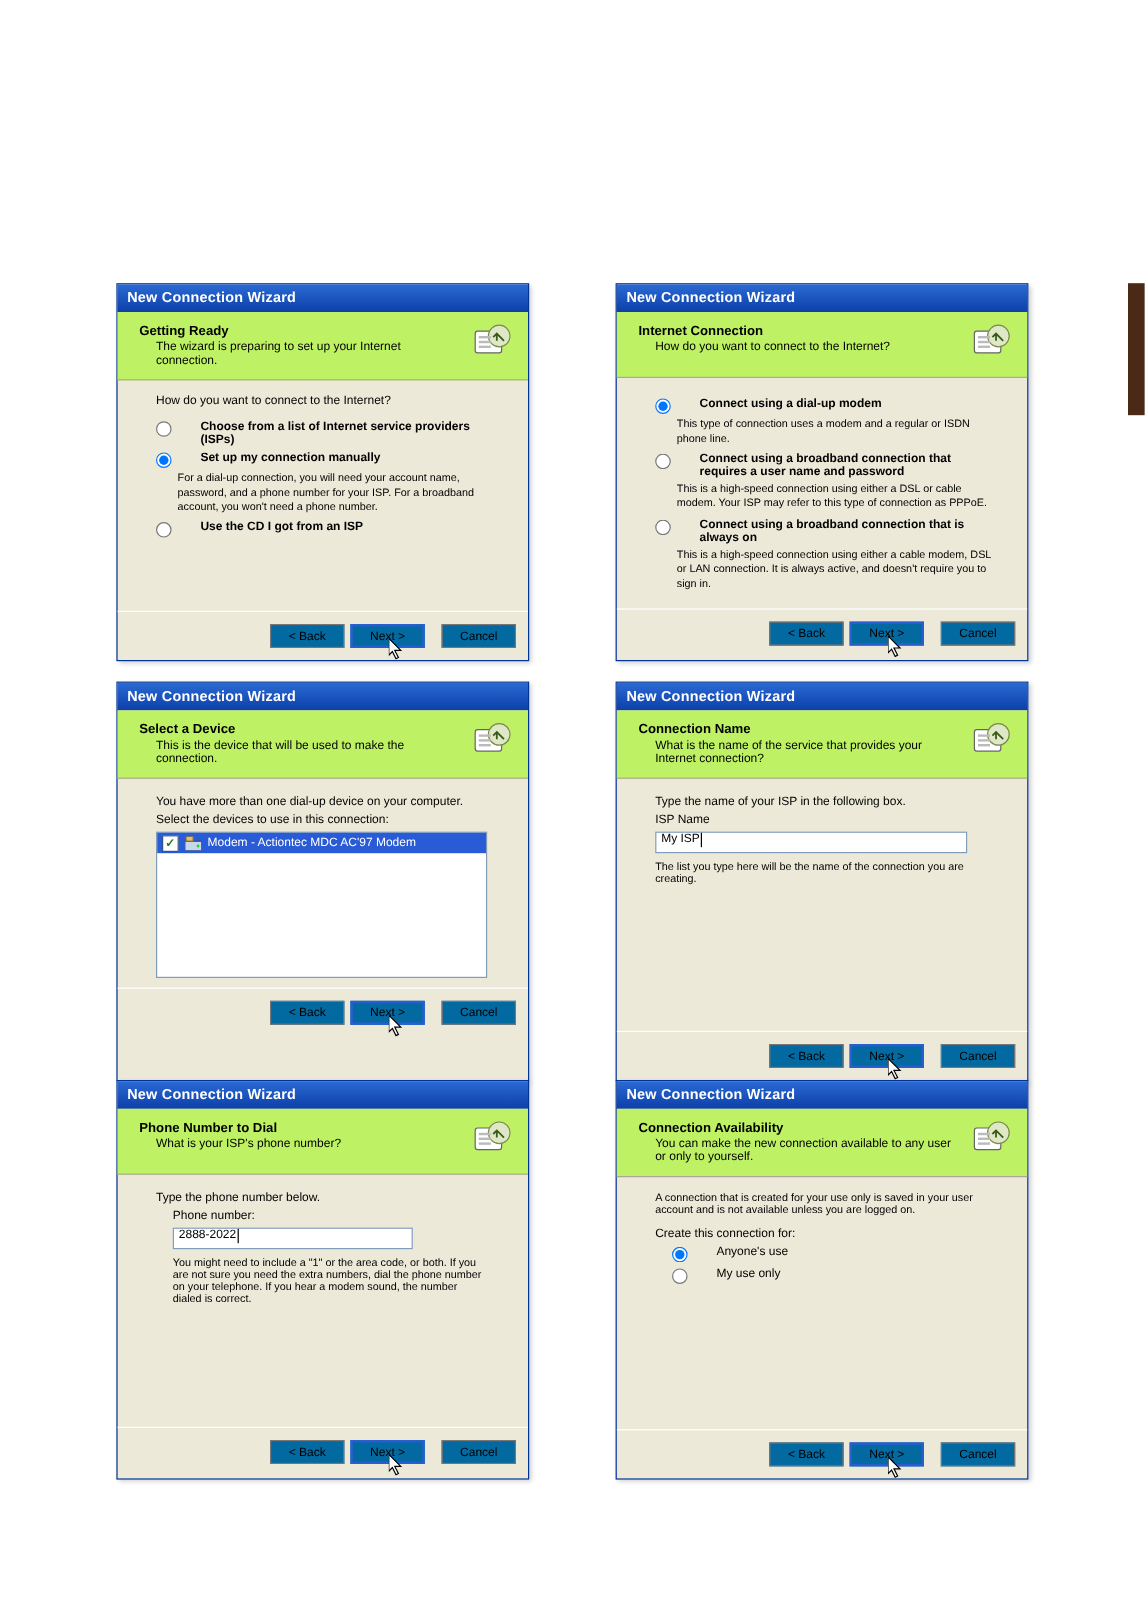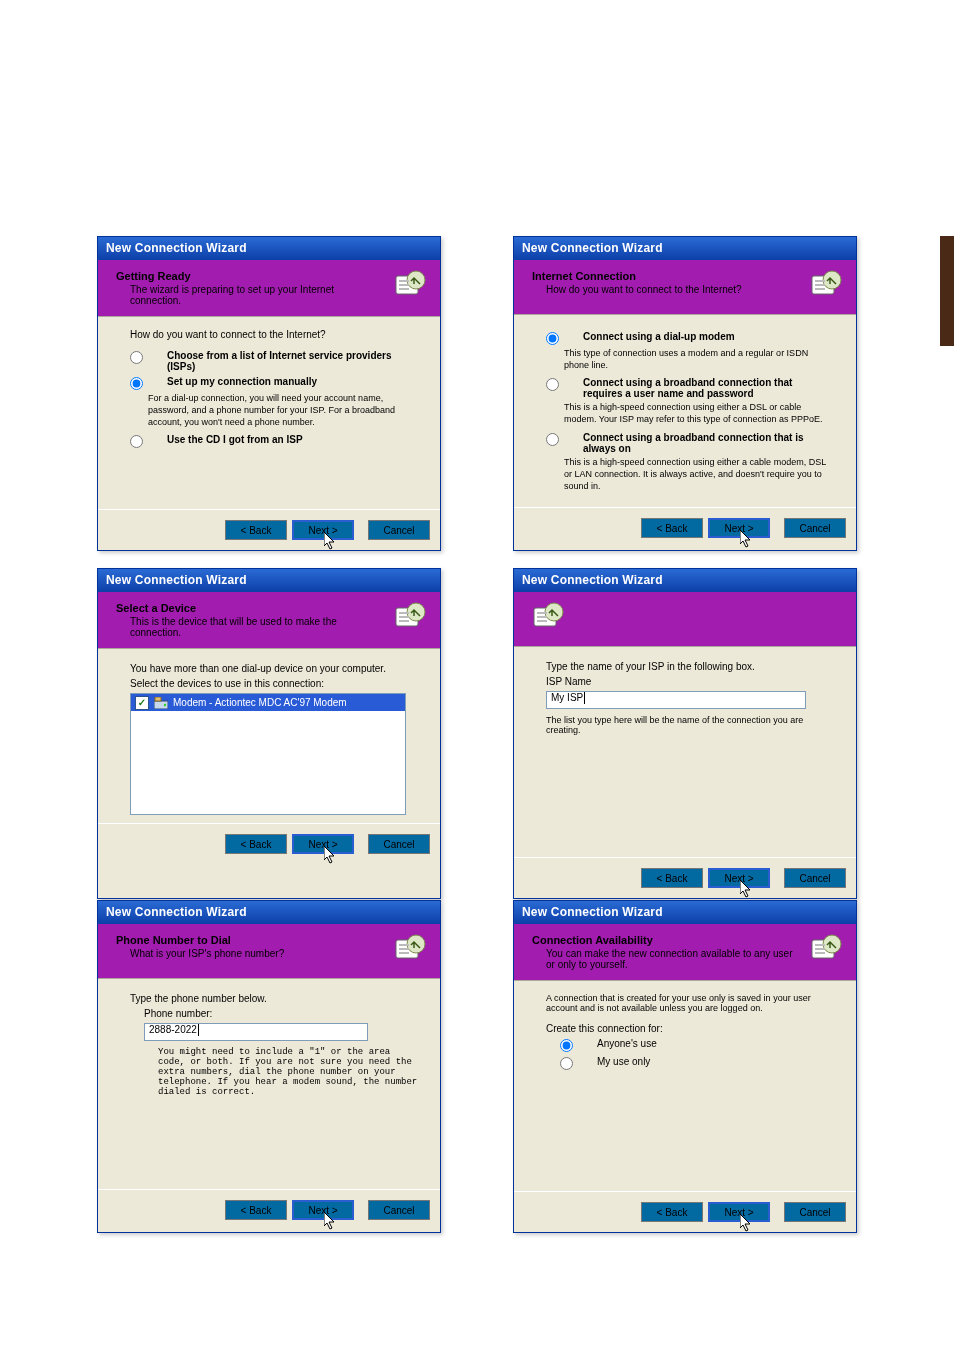--- a/index.html
+++ b/index.html
@@ -2,21 +2,21 @@
 <html><head>
 <meta charset="utf-8">
 <style>
   html,body{margin:0;padding:0;background:#fff;font-family:Tahoma,Verdana,sans-serif;font-size:11px;color:#000;}
   .page{width:954px;height:1351px;position:relative;}
   .tab{position:absolute;right:0;top:236px;width:14px;height:110px;background:#4a2a17;}
   .row{position:absolute;left:0;right:0;display:flex;justify-content:center;}
   .pair{width:760px;display:flex;gap:72px;}
   .wizard{width:344px;border:1px solid #003399;background:#ece9d8;box-shadow:2px 2px 4px rgba(0,0,0,.2);}
   .titlebar{background:linear-gradient(#2a6ad4,#0d3fa8);color:#fff;font-weight:bold;padding:4px 8px 5px;font-size:12px;letter-spacing:.2px;}
-  .hdr{background:#a21caf;border-bottom:1px solid #aca899;padding:10px 12px 10px 18px;display:flex;align-items:flex-start;gap:10px;}
+  .hdr{background:#bef264;border-bottom:1px solid #aca899;padding:10px 12px 10px 18px;display:flex;align-items:flex-start;gap:10px;}
   .hdr-txt{flex:1;}
   .hdr-title{font-weight:bold;font-size:11px;}
   .hdr-sub{font-size:10px;margin:2px 0 0 14px;}
   .hdr-icon{width:34px;height:34px;}
   .body{padding:12px 22px 8px 32px;min-height:150px;font-size:10px;}
   .btnbar{padding:10px 10px 10px;display:flex;justify-content:flex-end;gap:0;border-top:1px solid #fff;position:relative;}
   .btn{min-width:62px;height:20px;font-size:10px;background:#0369a1;border:1px solid #767676;padding:0 8px;display:inline-flex;align-items:center;justify-content:center;margin-left:5px;}
   .btn.default{border:2px solid #2a5ed0;}
   .btn.cancel{margin-left:14px;}
   .cursor{position:absolute;width:14px;height:18px;pointer-events:none;}
@@ -122,21 +122,21 @@
         <div class="radio-desc">This type of connection uses a modem and a regular or ISDN phone line.</div>
         <label class="radio">
           <input type="radio" style="">
           <span class="radio-label-bold">Connect using a broadband connection that requires a user name and password</span>
         </label>
         <div class="radio-desc">This is a high-speed connection using either a DSL or cable modem. Your ISP may refer to this type of connection as PPPoE.</div>
         <label class="radio">
           <input type="radio" style="">
           <span class="radio-label-bold">Connect using a broadband connection that is always on</span>
         </label>
-        <div class="radio-desc">This is a high-speed connection using either a cable modem, DSL or LAN connection. It is always active, and doesn't require you to sound in.</div>
+        <div class="radio-desc">This is a high-speed connection using either a cable modem, DSL or LAN connection. It is always active, and doesn't require you to sign in.</div>
       </div>
       <div class="btnbar">
         <button class="btn">&lt; Back</button>
         <button class="btn default">Next &gt;</button>
         <button class="btn cancel">Cancel</button>
         <svg class="cursor" style="left:226px;top:22px;">
               <use href="#cursor-icon"></use>
             </svg>
       </div>
     </div>
@@ -176,20 +176,24 @@
         <button class="btn cancel">Cancel</button>
         <svg class="cursor" style="left:226px;top:22px;">
               <use href="#cursor-icon"></use>
             </svg>
       </div>
     </div>
 
     <div class="wizard">
       <div class="titlebar">New Connection Wizard</div>
       <div class="hdr">
+        <div class="hdr-txt">
+          <div class="hdr-title">Connection Name</div>
+          <div class="hdr-sub">What is the name of the service that provides your Internet connection?</div>
+        </div>
         <svg class="hdr-icon">
               <use href="#wiz-icon"></use>
             </svg>
       </div>
       <div class="body min3">
         <div class="lbl">Type the name of your ISP in the following box.</div>
         <div class="lbl">ISP Name</div>
         <div class="text-input caret">
               <span>My ISP</span>
             </div>
@@ -218,25 +222,25 @@
           <div class="hdr-sub">What is your ISP's phone number?</div>
         </div>
         <svg class="hdr-icon">
               <use href="#wiz-icon"></use>
             </svg>
       </div>
       <div class="body min3">
         <div class="lbl">Type the phone number below.</div>
         <div class="lbl" style="margin-left:14px;">Phone number:</div>
         <div style="margin-left:14px;">
-          <div class="text-input caret" style="width:224px;">
+          <div class="text-input caret" style="width:200px;">
                 <span>2888-2022</span>
               </div>
         </div>
-        <div class="hint" style="margin-left:28px;max-width:260px;font-family:Liberation Mono, monospace;">You might need to include a "1" or the area code, or both. If you are not sure you need the extra numbers, dial the phone number on your telephone. If you hear a modem sound, the number dialed is correct.</div>
+        <div class="hint" style="margin-left:14px;max-width:260px;">You might need to include a "1" or the area code, or both. If you are not sure you need the extra numbers, dial the phone number on your telephone. If you hear a modem sound, the number dialed is correct.</div>
       </div>
       <div class="btnbar">
         <button class="btn">&lt; Back</button>
         <button class="btn default">Next &gt;</button>
         <button class="btn cancel">Cancel</button>
         <svg class="cursor" style="left:226px;top:22px;">
               <use href="#cursor-icon"></use>
             </svg>
       </div>
     </div>

